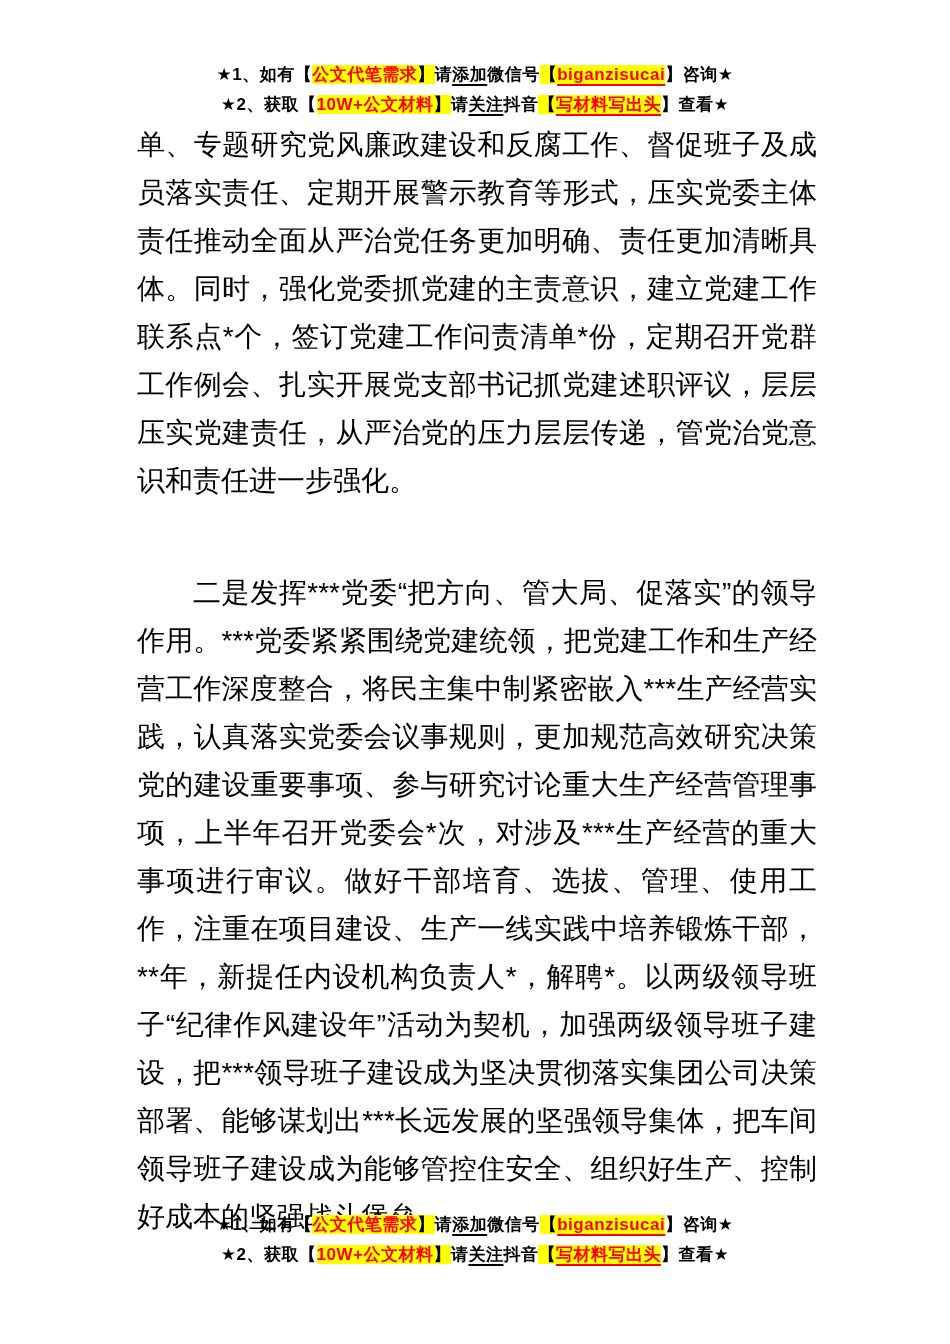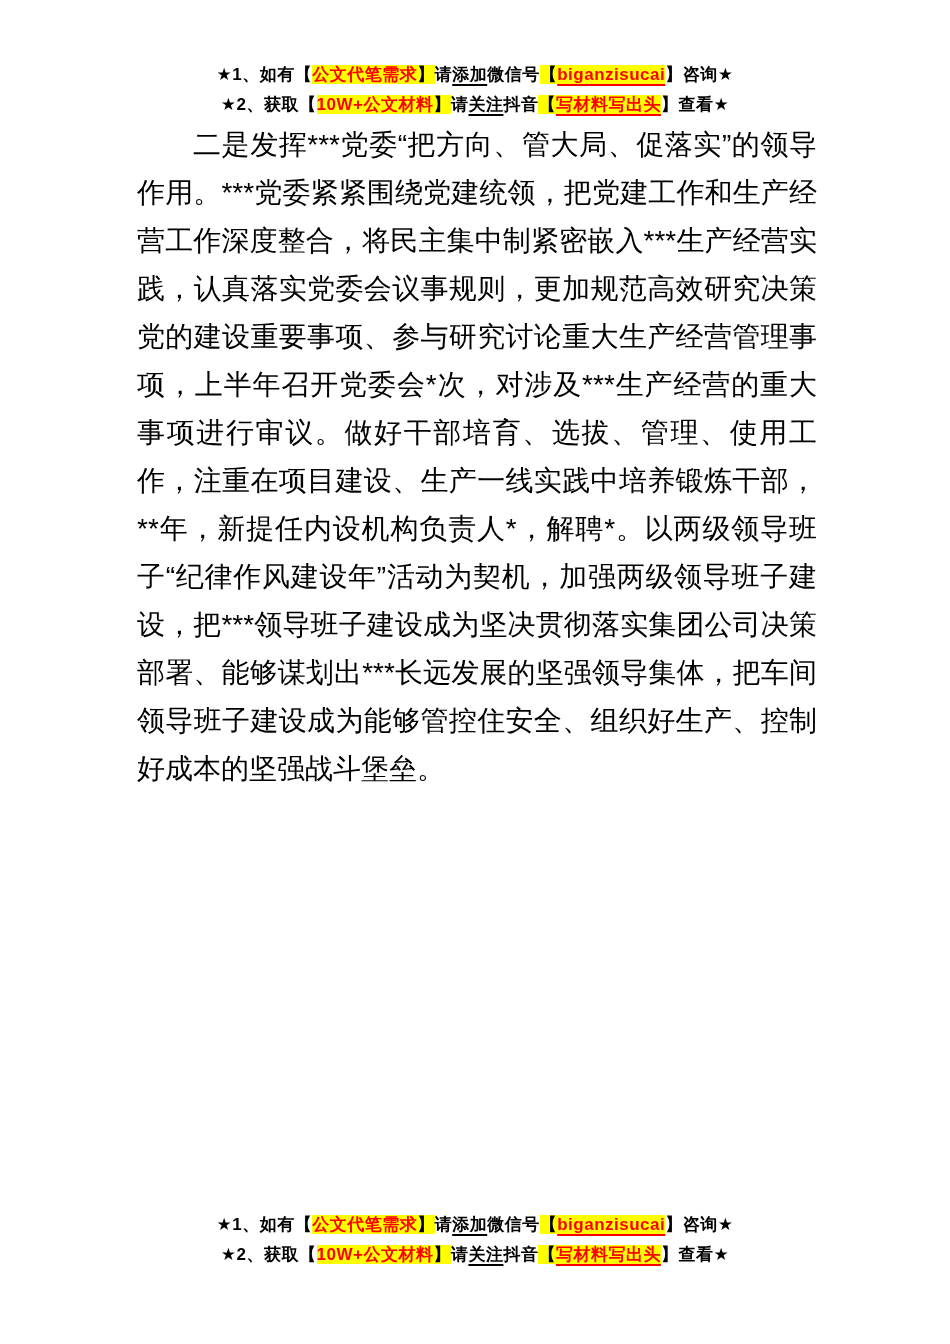--- a/index.html
+++ b/index.html
@@ -68,20 +68,21 @@
 <body>
 
 <div class="page">
 
   <div class="notice notice-top">
     <div class="notice-line"><span>★1、如有</span><span>【</span><span class="red hl">公文代笔需求</span><span class="hl">】</span><span>请</span><span class="u">添加</span><span>微信号</span><span class="hl">【</span><span class="red hl ured">biganzisucai</span><span>】</span><span>咨询★</span></div>
     <div class="notice-line"><span>★2、获取</span><span>【</span><span class="red hl">10W+公文材料</span><span class="hl">】</span><span>请</span><span class="u">关注</span><span>抖音</span><span class="hl">【</span><span class="red hl ured">写材料写出头</span><span>】</span><span>查看★</span></div>
   </div>
 
   <div class="doc-body">
+    <p class="para para-first">单、专题研究党风廉政建设和反腐工作、督促班子及成员落实责任、定期开展警示教育等形式，压实党委主体责任推动全面从严治党任务更加明确、责任更加清晰具体。同时，强化党委抓党建的主责意识，建立党建工作联系点*个，签订党建工作问责清单*份，定期召开党群工作例会、扎实开展党支部书记抓党建述职评议，层层压实党建责任，从严治党的压力层层传递，管党治党意识和责任进一步强化。</p>
     <p class="para para-indent">二是发挥***党委“把方向、管大局、促落实”的领导作用。***党委紧紧围绕党建统领，把党建工作和生产经营工作深度整合，将民主集中制紧密嵌入***生产经营实践，认真落实党委会议事规则，更加规范高效研究决策党的建设重要事项、参与研究讨论重大生产经营管理事项，上半年召开党委会*次，对涉及***生产经营的重大事项进行审议。做好干部培育、选拔、管理、使用工作，注重在项目建设、生产一线实践中培养锻炼干部，**年，新提任内设机构负责人*，解聘*。以两级领导班子“纪律作风建设年”活动为契机，加强两级领导班子建设，把***领导班子建设成为坚决贯彻落实集团公司决策部署、能够谋划出***长远发展的坚强领导集体，把车间领导班子建设成为能够管控住安全、组织好生产、控制好成本的坚强战斗堡垒。</p>
   </div>
 
   <div class="notice notice-bottom">
     <div class="notice-line"><span>★1、如有</span><span>【</span><span class="red hl">公文代笔需求</span><span class="hl">】</span><span>请</span><span class="u">添加</span><span>微信号</span><span class="hl">【</span><span class="red hl ured">biganzisucai</span><span>】</span><span>咨询★</span></div>
     <div class="notice-line"><span>★2、获取</span><span>【</span><span class="red hl">10W+公文材料</span><span class="hl">】</span><span>请</span><span class="u">关注</span><span>抖音</span><span class="hl">【</span><span class="red hl ured">写材料写出头</span><span>】</span><span>查看★</span></div>
   </div>
 
 </div>
 

